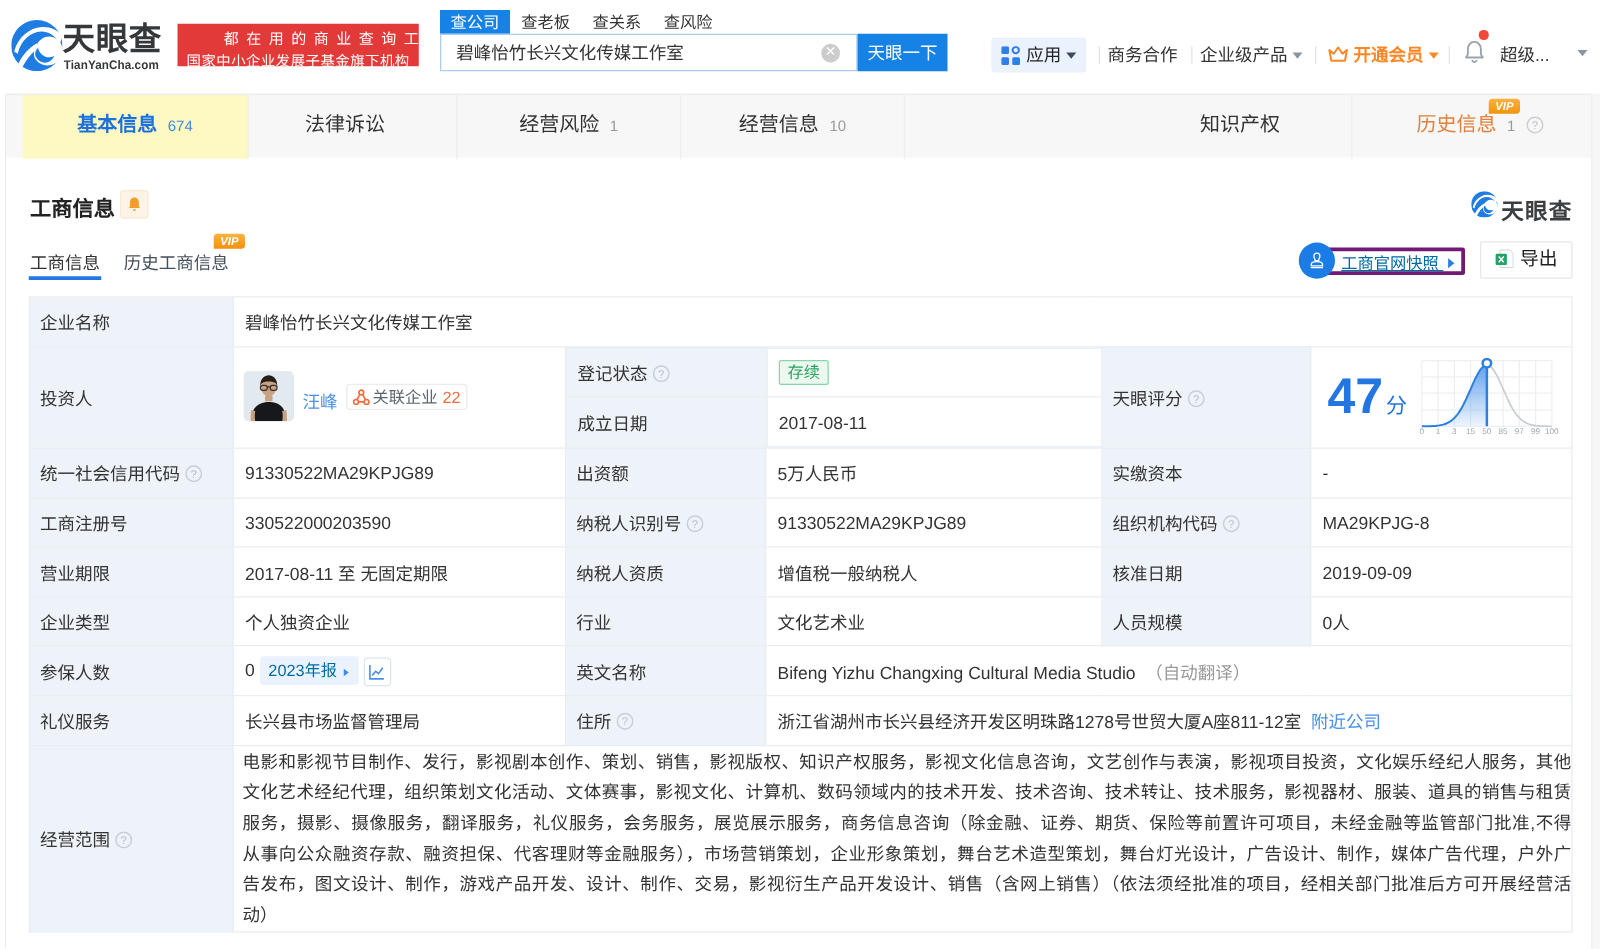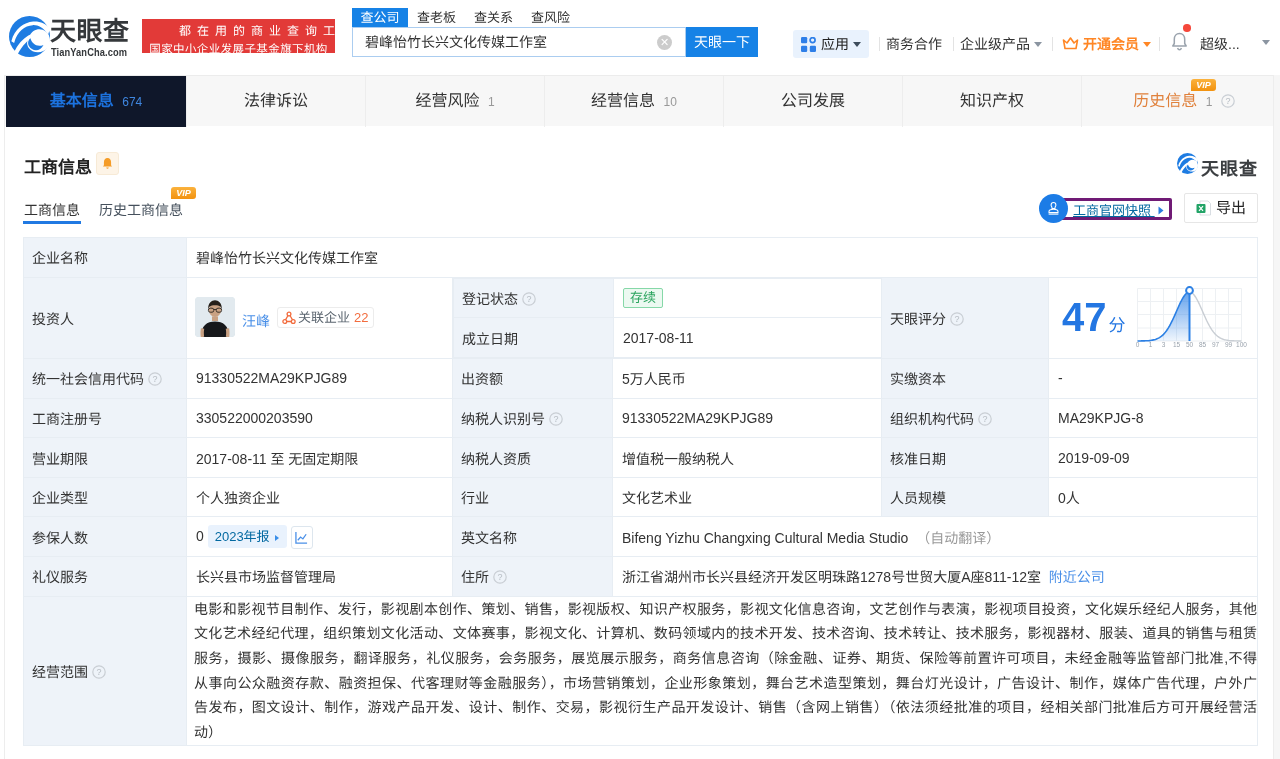--- a/index.html
+++ b/index.html
@@ -42,21 +42,21 @@
   border-right:4px solid transparent; border-top:5px solid #8b95a1; vertical-align:2px; }
 #vip-link { color:#ff8624; font-weight:bold; }
 #vip-link .caret { border-top-color:#ff8624; }
 
 
 #nav { position:absolute; left:5px; top:75px; width:1268px; height:51px;
   background:#f7f7f7; border-top:1px solid #ececec; }
 .ntab { position:absolute; top:0; height:51px; line-height:50px; text-align:center;
   font-size:16px; color:#333; border-right:1px solid #ededed; }
 .ntab small { font-size:12px; color:#999; margin-left:4px; }
-#ntab1 { left:1px; width:181px; background:#0f172a; font-weight:bold; color:#1c72dd; }
+#ntab1 { left:13px; width:181px; background:#fef9c3; font-weight:bold; color:#1c72dd; }
 #ntab1 small { color:#3f87e0; font-weight:normal; }
 
 
 #sec-title { position:absolute; left:24px; top:153px; font-size:17px; font-weight:bold; color:#222; }
 #bellbox { position:absolute; left:96px; top:152px; width:23px; height:23px;
   background:#fdf4e7; border:1px solid #f7ead6; border-radius:3px; }
 #minilogo { position:absolute; left:1177px; top:153px; }
 #minilogo span { position:absolute; left:24px; top:1px; width:100px; font-size:18px;
   font-weight:bold; color:#3c3f42; letter-spacing:1px; white-space:nowrap; }
 .subtab { position:absolute; top:199px; font-size:14px; color:#45505c; }
@@ -167,21 +167,20 @@
   <div class="abs" style="left:1183px;top:24px;width:7.5px;height:7.5px;border-radius:50%;background:#f5483b;"></div>
   <div class="hitem" style="left:1200px;">超级...</div>
   <span class="caret abs" style="left:1262px;top:40px;"></span>
 </div>
 
 <div id="nav">
   <div class="ntab" id="ntab1">基本信息 <small>674</small></div>
   <div class="ntab" style="left:182px; width:179px;">法律诉讼</div>
   <div class="ntab" style="left:361px; width:179px;">经营风险 <small>1</small></div>
   <div class="ntab" style="left:540px; width:179px;">经营信息 <small>10</small></div>
-  <div class="ntab" style="left:719px; width:179px;">公司发展</div>
   <div class="ntab" style="left:898px; width:179px;">知识产权</div>
   <div class="ntab" style="left:1077px; width:192px; border-right:none; color:#e0813c; text-indent:12px;">历史信息 <small>1</small>
     <svg class="ico-q" width="14" height="14" viewBox="0 0 14 14">
         <circle cx="7" cy="7" r="6.2" fill="none" stroke="#c9ced4" stroke-width="1.2"></circle>
         <text x="7" y="10" text-anchor="middle" font-size="9" fill="#b6bcc3">?</text>
       </svg>
   </div>
   <div class="vipbadge" id="vip2">VIP</div>
 </div>
 <div class="abs" style="left:4px;top:75px;width:1px;height:684px;background:#ededed;"></div>

